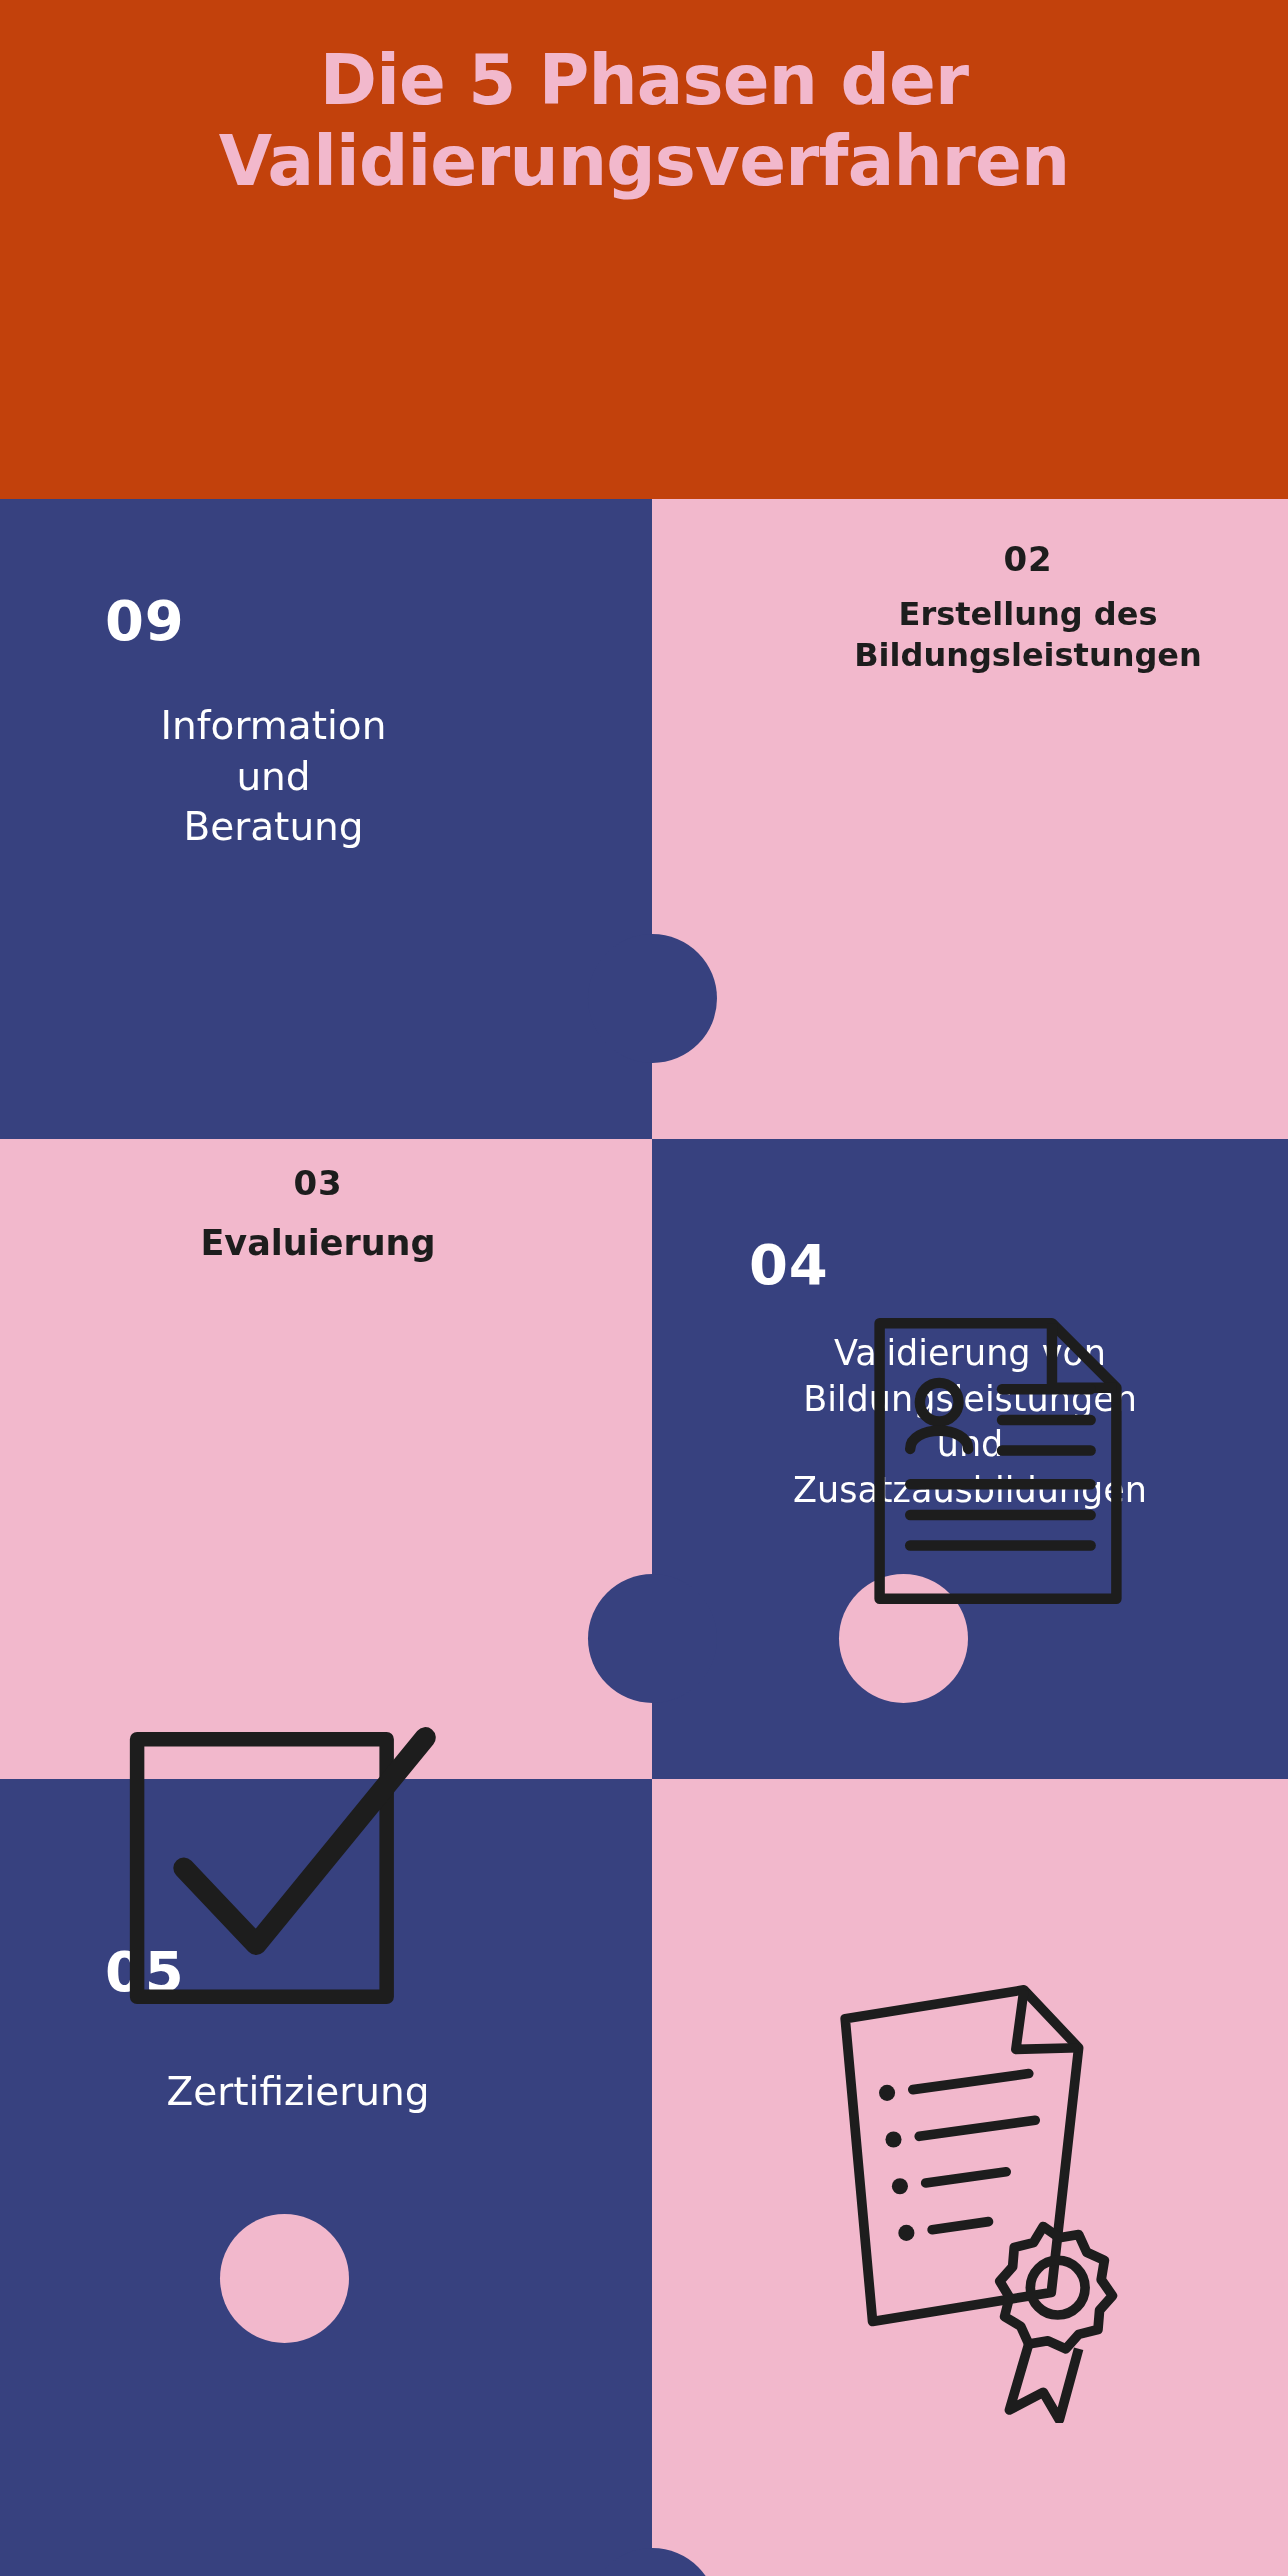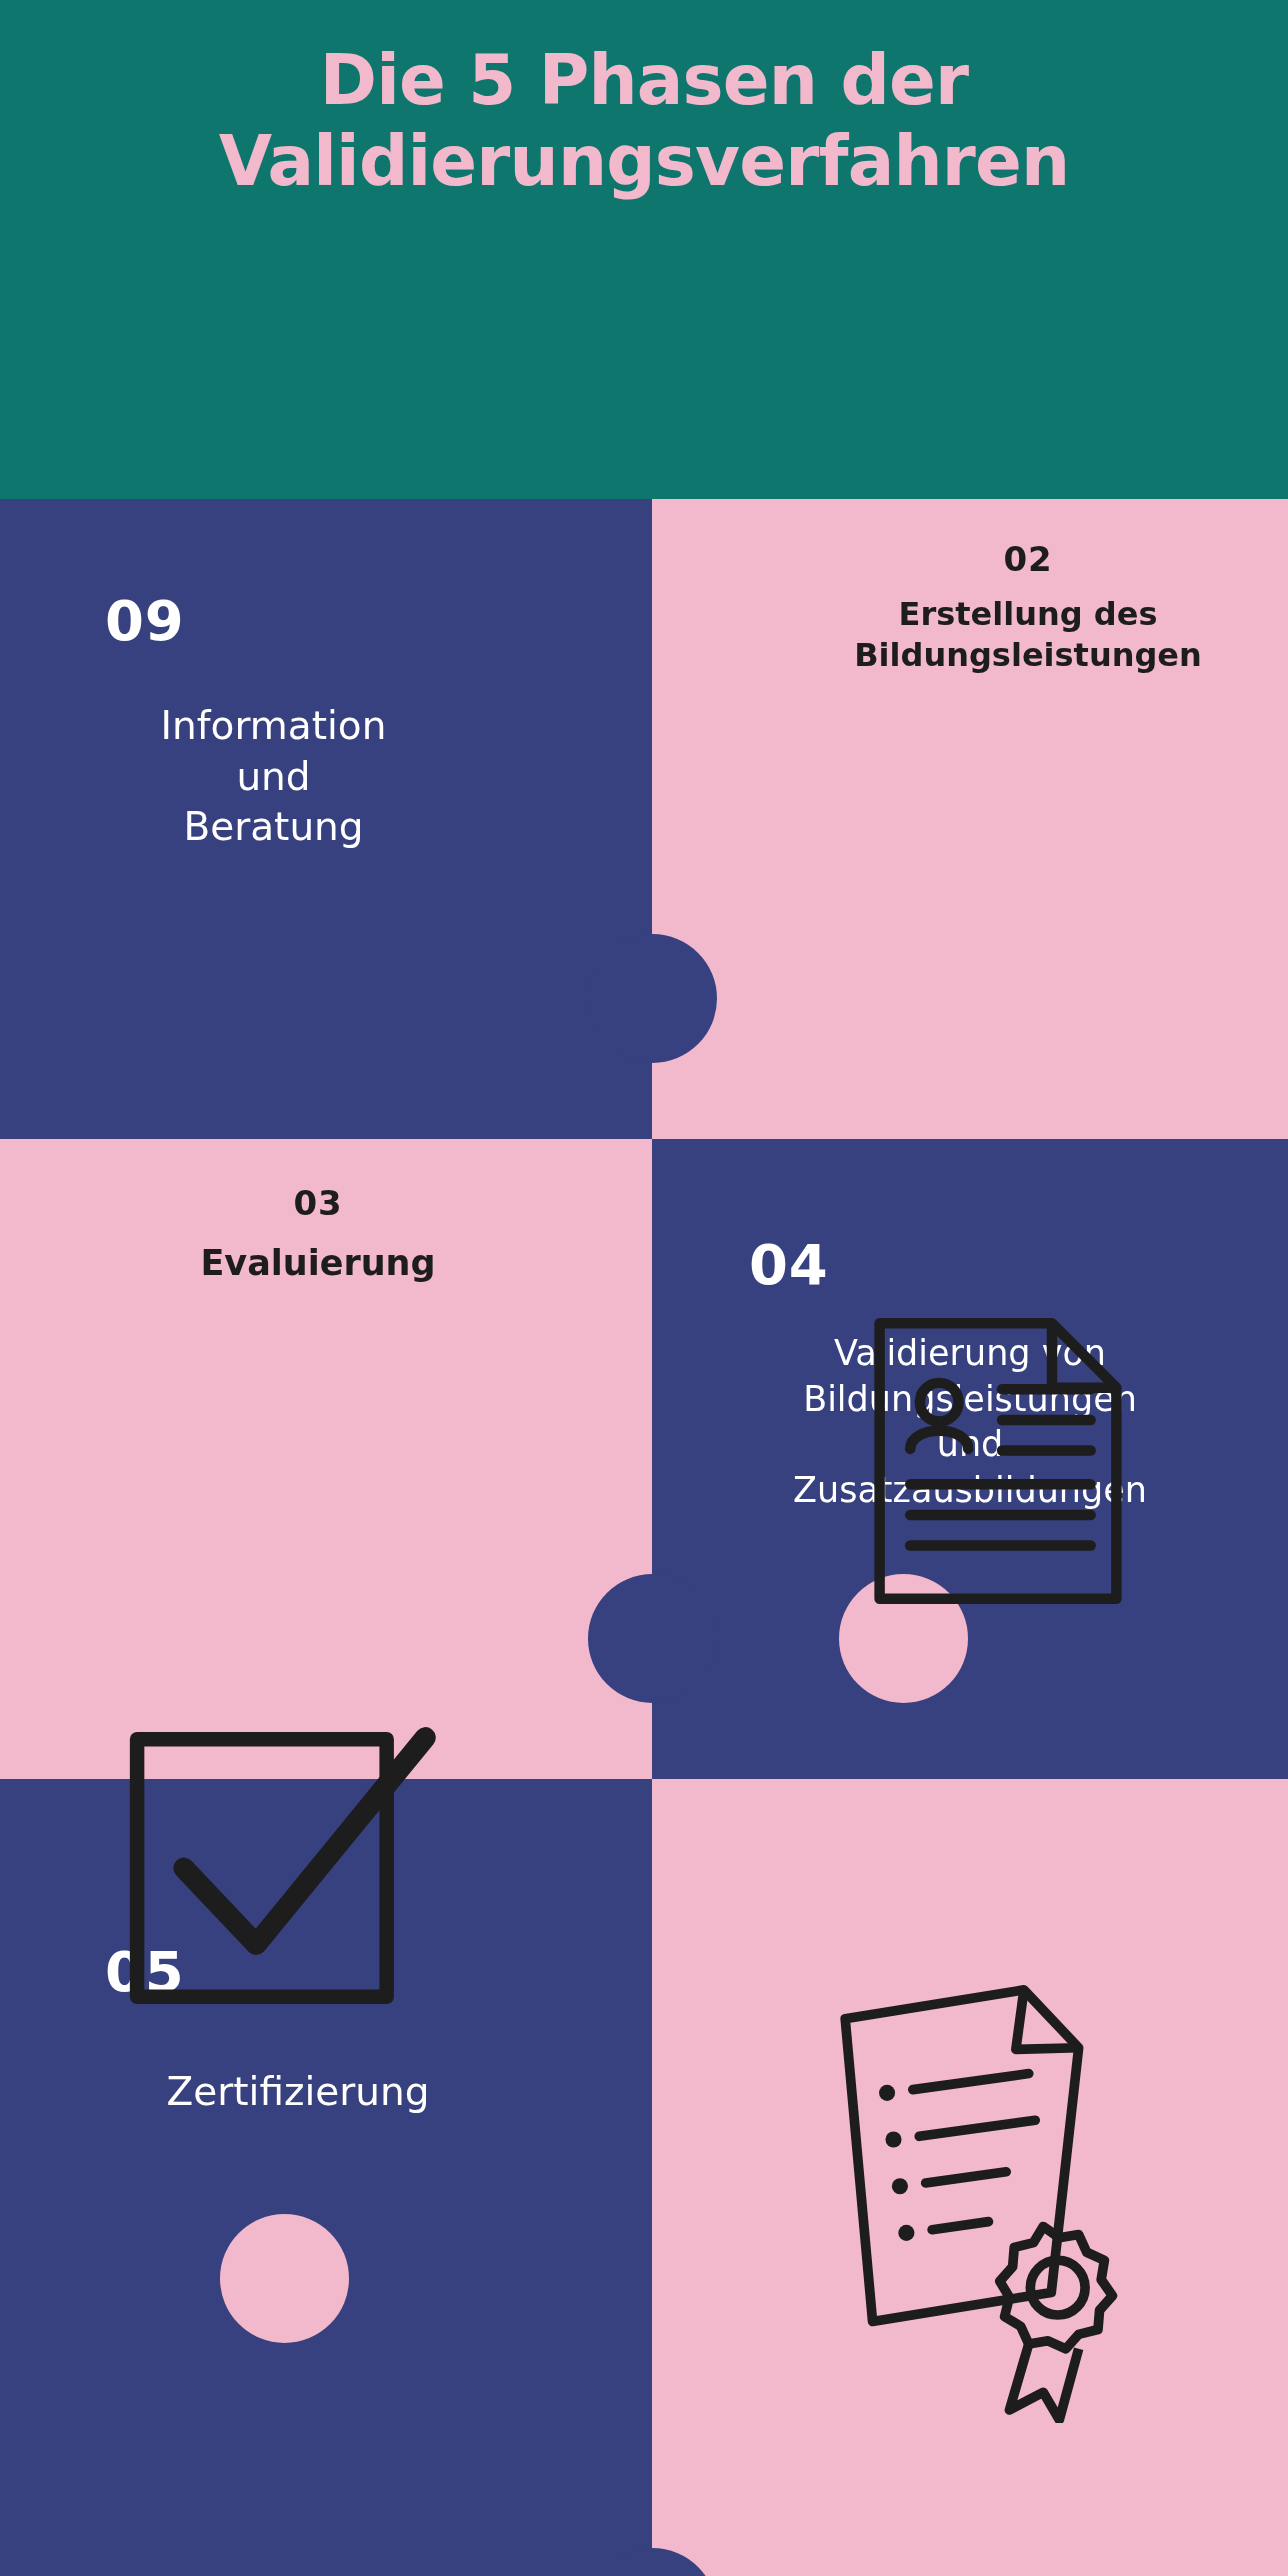--- a/index.html
+++ b/index.html
@@ -11,21 +11,21 @@
     width: 1288px;
     height: 2576px;
     font-family: "DejaVu Sans", sans-serif;
     overflow: hidden;
     position: relative;
   }
   .infographic {
     position: relative;
     width: 1288px;
     height: 2576px;
-    background: #0f766e;
+    background: #c2410c;
     overflow: hidden;
   }
 
   
   .title-block {
     position: absolute;
     top: 40px;
     left: 0;
     width: 1288px;
     text-align: center;
@@ -152,21 +152,21 @@
   }
 
   
   .t3 {
     position: absolute;
     left: 0; top: 640px;
     width: 636px;
     text-align: center;
     z-index: 20;
   }
-  .t3 .num-small { margin-top: 44px; }
+  .t3 .num-small { margin-top: 24px; }
   .t3 .label {
     margin-top: 17.7px;
     font-size: 35px;
     font-weight: bold;
   }
 
   
   .t4 {
     position: absolute;
     left: 652px; top: 640px;

